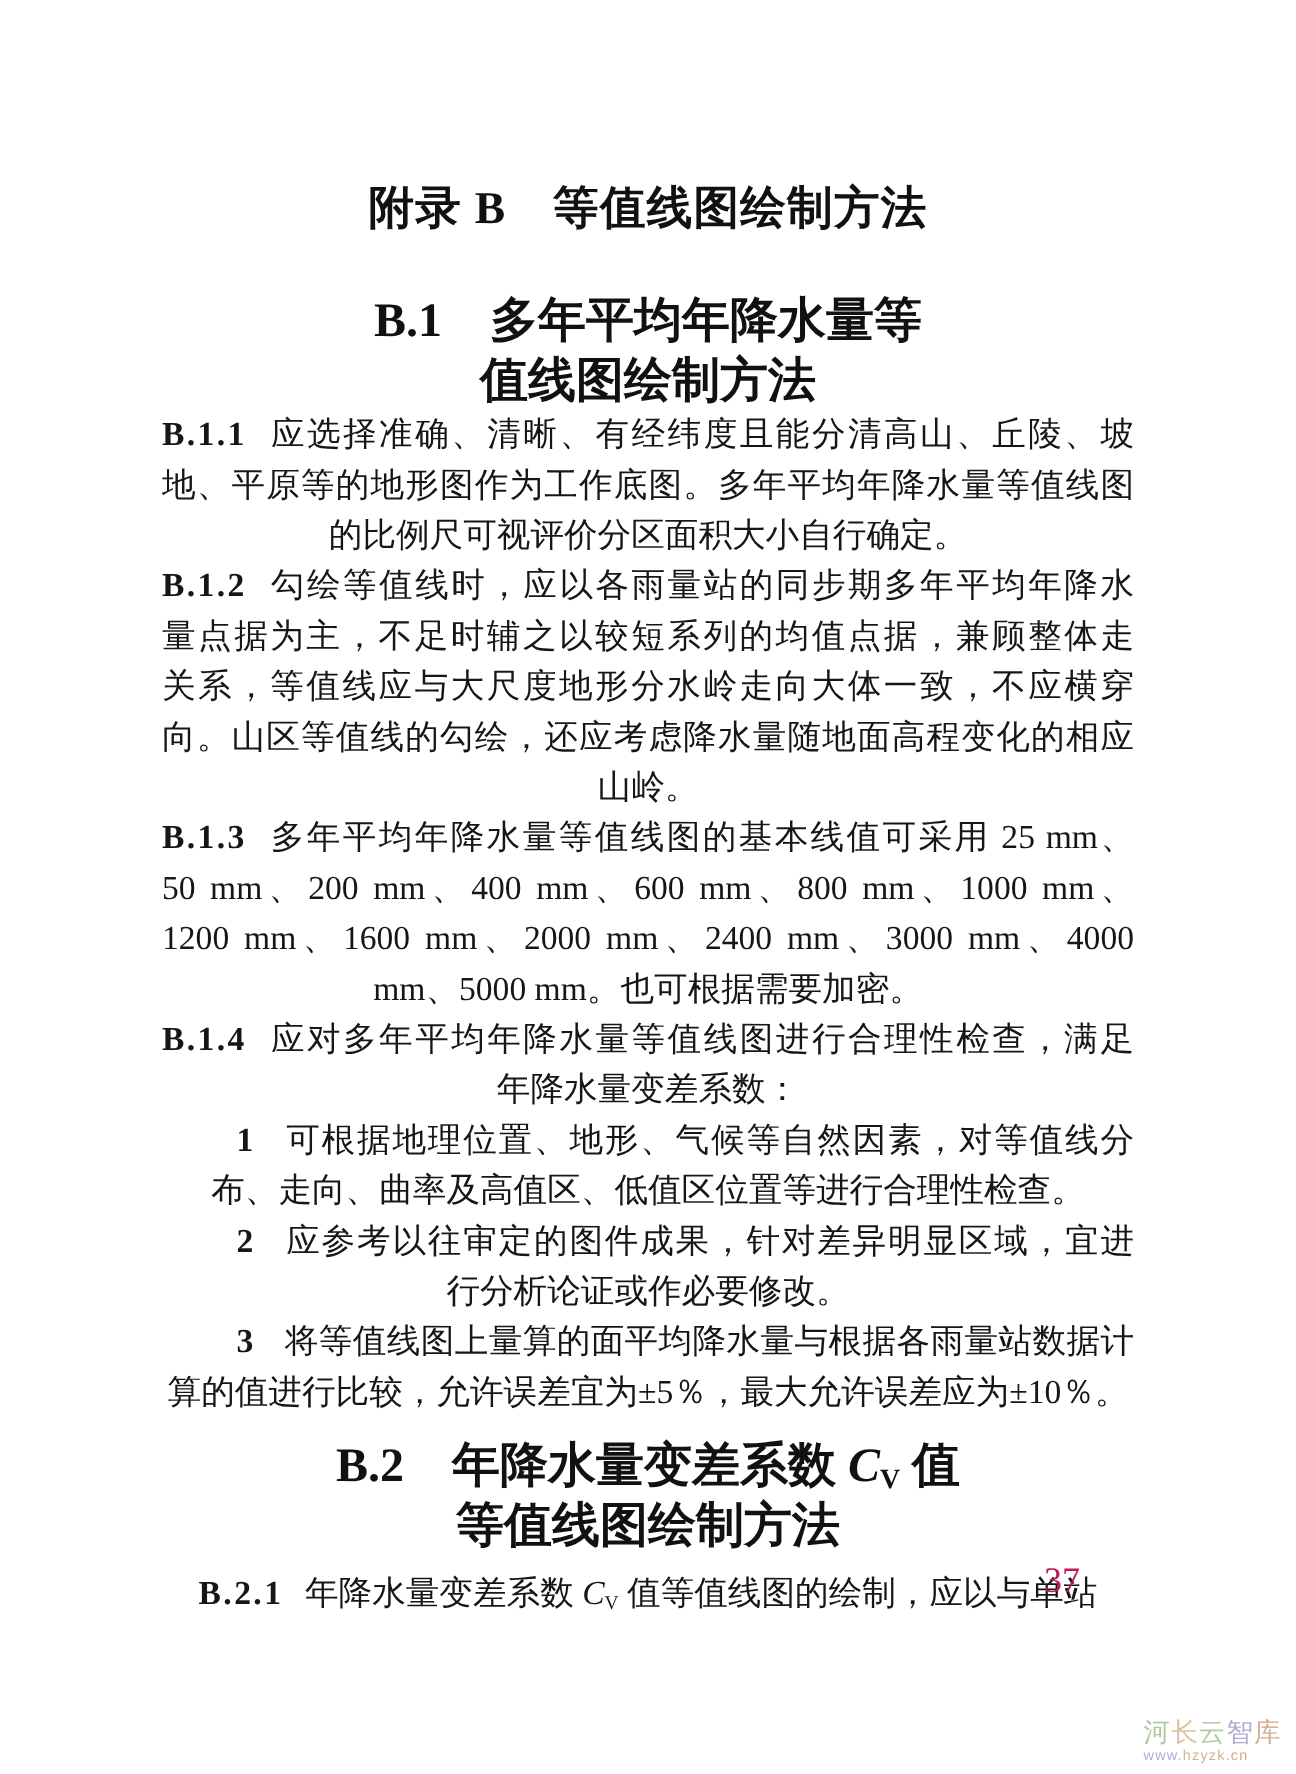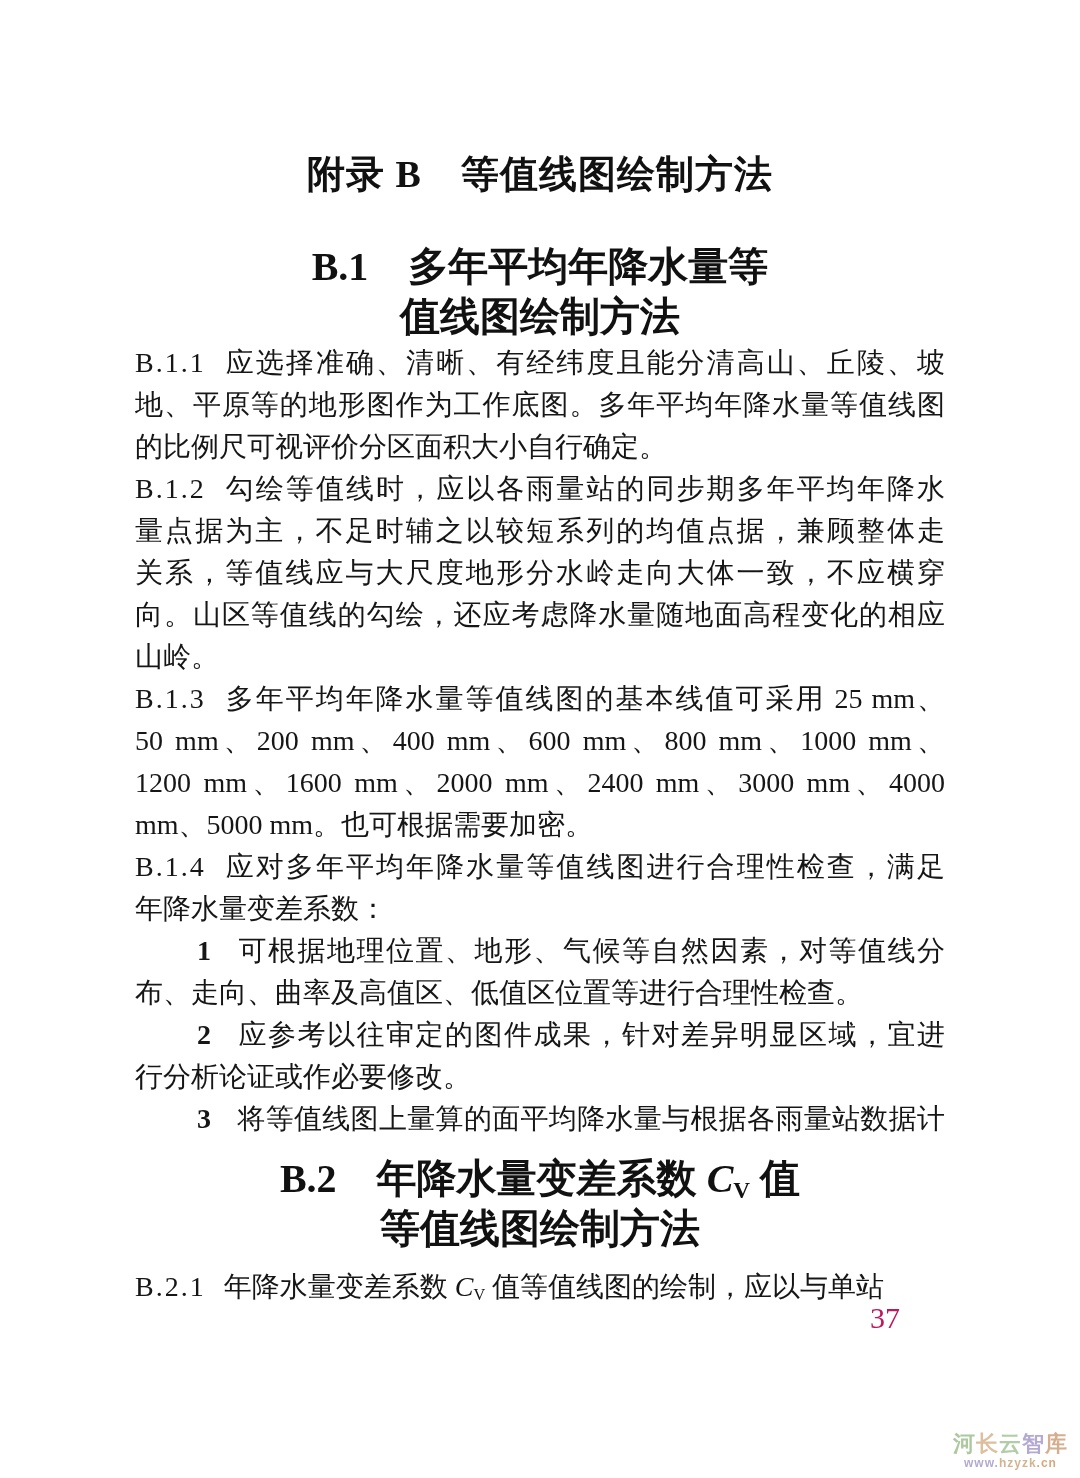--- a/index.html
+++ b/index.html
@@ -34,23 +34,23 @@
     margin:0 135px;
     width:810px;
   }
   .para{margin:0;padding:0;}
   .bl{
     font-size:28px;
     line-height:42px;
     color:#161616;
   }
   .jline{text-align:justify;text-align-last:justify;}
-  .lline{text-align:left;}
+  .lline{text-align:center;}
   .plabel{
-    font-weight:normal;
+    font-weight:bold;
     letter-spacing:2px;
     margin-right:18px;
     white-space:nowrap;
     margin-top:13px;
   }
   .inum{
     font-weight:bold;
     margin-left:62px;
     margin-right:26px;
   }
@@ -69,23 +69,22 @@
     right:180px;
     font-size:30px;
     line-height:36px;
     color:#be185d;
     text-align:right;
   }
   .watermark{
     position:absolute;
     right:12px;
     bottom:8px;
-    text-align:center;
     font-family:"Liberation Sans","DejaVu Sans",sans-serif;
-    font-weight:bold;
+    font-weight:normal;
     opacity:0.85;
   }
   .wm-line1{font-size:22px;line-height:24px;letter-spacing:1px;}
   .wm-line2{font-size:12px;line-height:14px;letter-spacing:1px;}
 </style>
 </head>
 <body>
 
 <div class="page">
 
@@ -129,20 +128,21 @@
       <div class="bl lline">布、走向、曲率及高值区、低值区位置等进行合理性检查。</div>
     </div>
 
     <div class="para">
       <div class="bl jline"><b class="inum">2</b><span>应参考以往审定的图件成果，针对差异明显区域，宜进</span></div>
       <div class="bl lline">行分析论证或作必要修改。</div>
     </div>
 
     <div class="para">
       <div class="bl jline"><b class="inum">3</b><span>将等值线图上量算的面平均降水量与根据各雨量站数据计</span></div>
+      <div class="bl lline">算的值进行比较，允许误差宜为±5％，最大允许误差应为±10％。</div>
     </div>
 
   </div>
 
   <div class="sec-heading b2">
     <div><span>B.2　年降水量变差系数 </span><span class="cv">C</span><span class="cvsub">V</span><span> 值</span></div>
     <div>等值线图绘制方法</div>
   </div>
 
   <div class="content">

